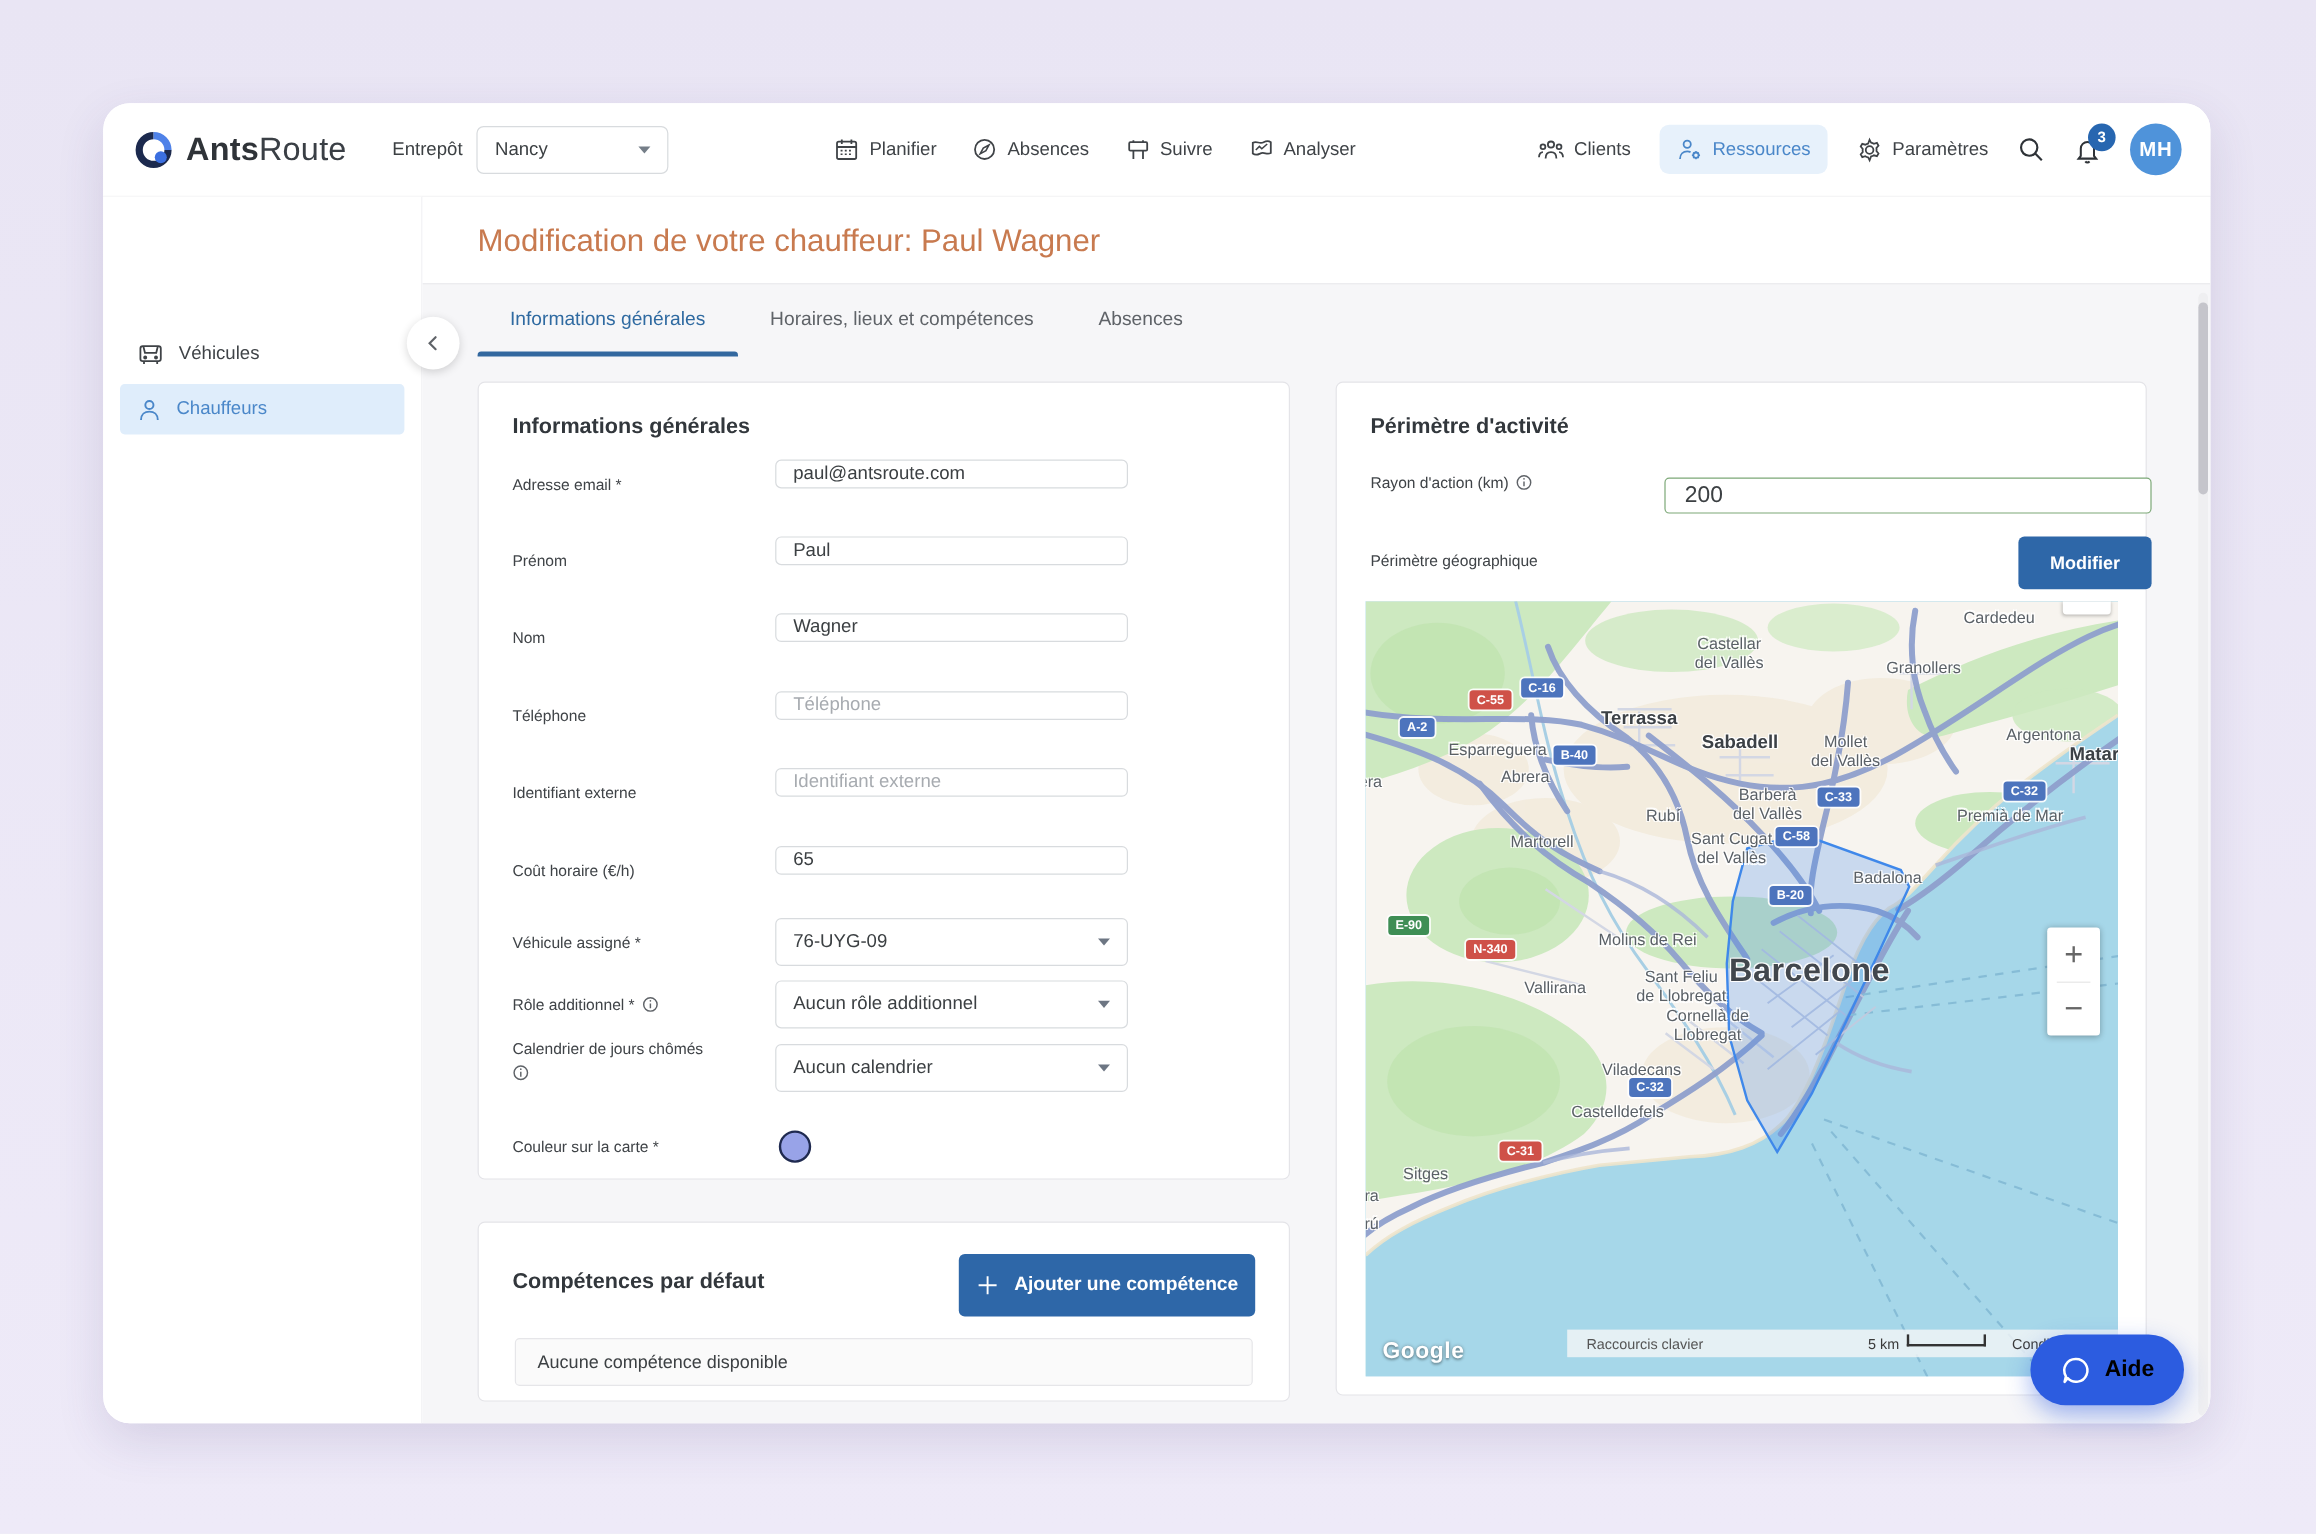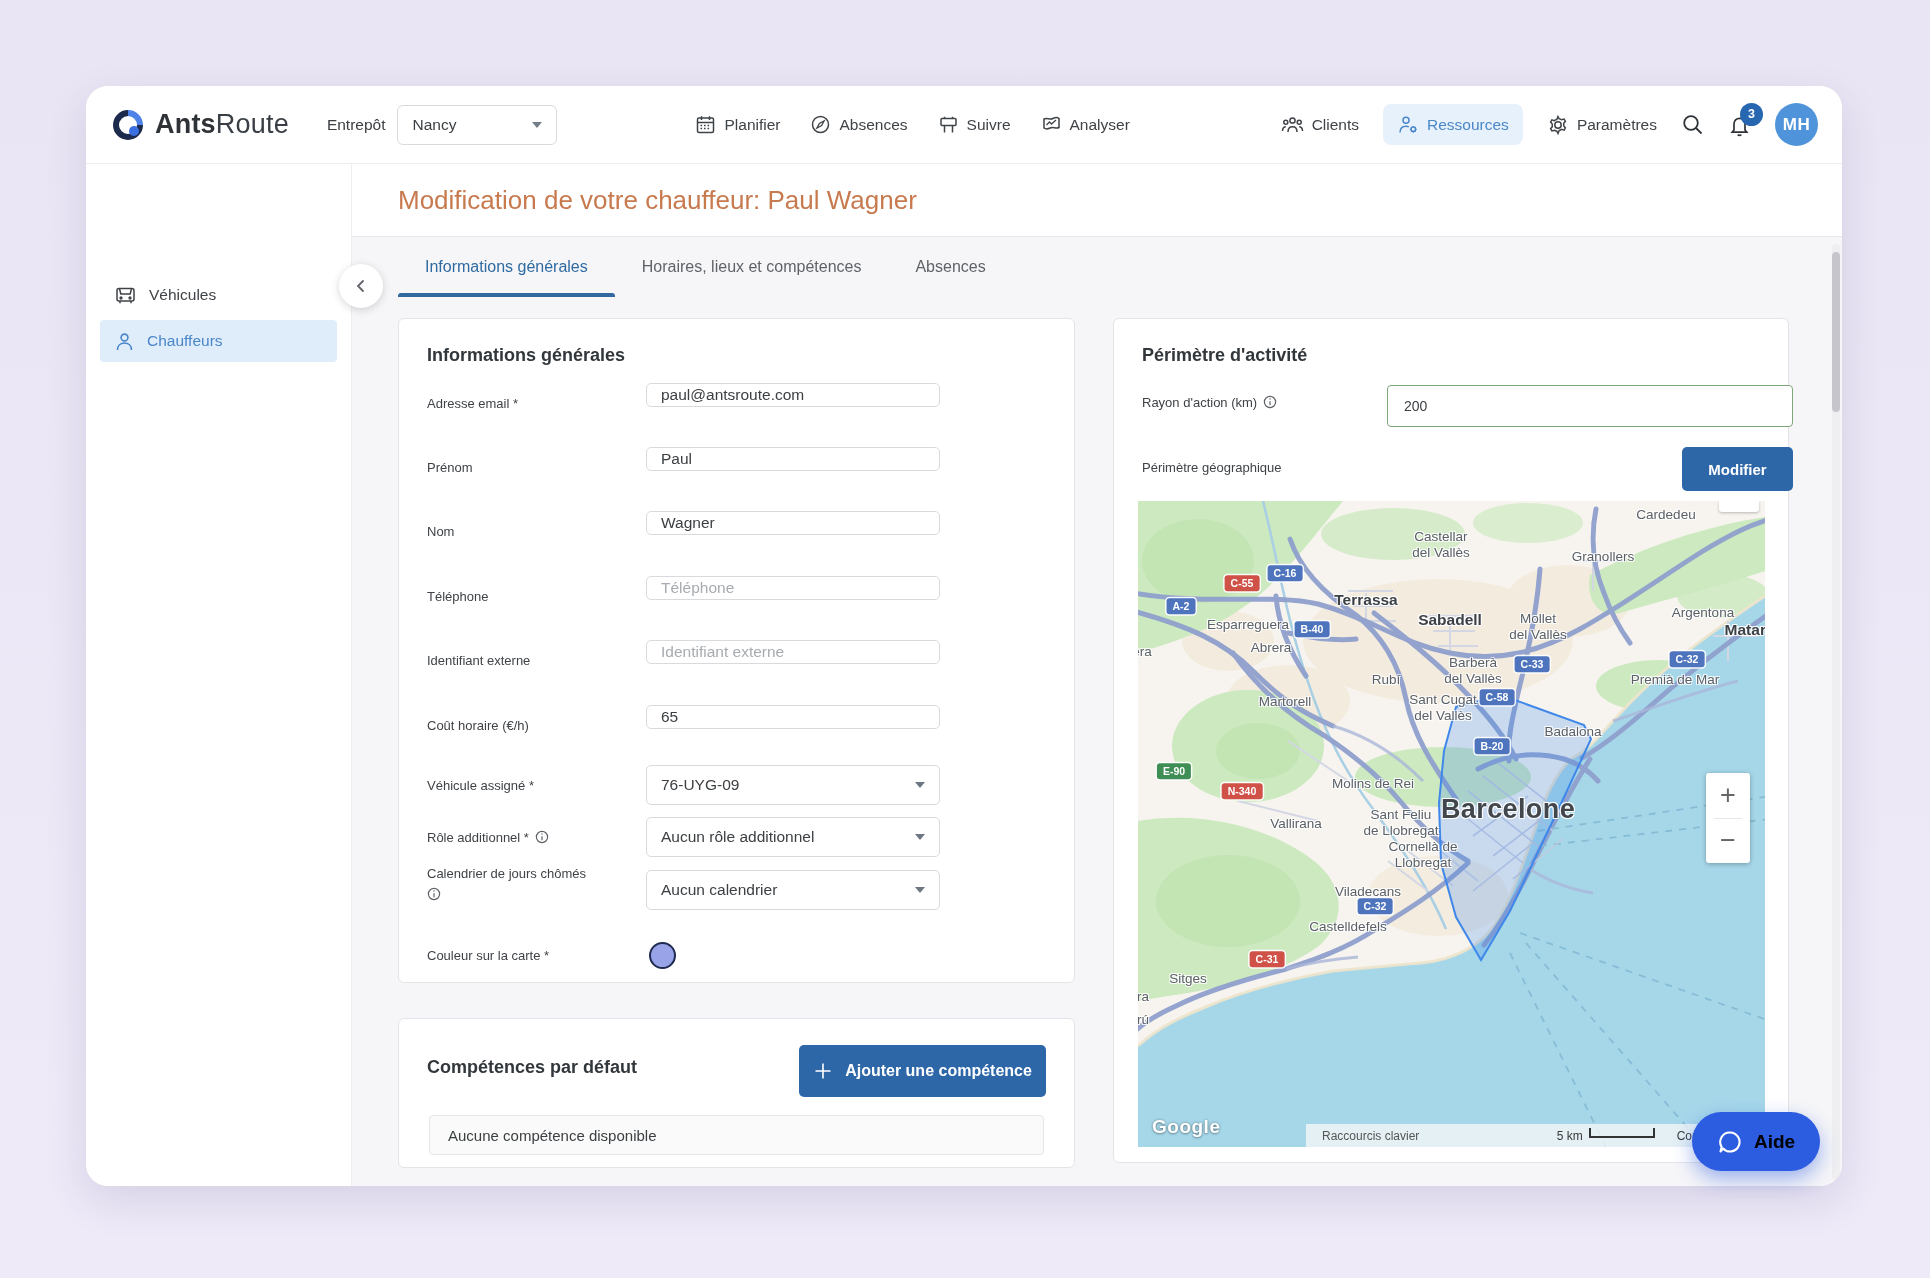--- a/index.html
+++ b/index.html
@@ -47,35 +47,35 @@
   .frow{position:absolute;left:28px;right:28px;height:40px;}
   .flabel{position:absolute;left:0;top:0;height:40px;display:flex;align-items:center;gap:6px;font-size:13px;color:#3f4347;width:215px;}
   .finput{position:absolute;left:219px;top:0;width:294px;height:24px;box-sizing:border-box;border:1px solid #d8dbde;border-radius:5px;padding:0 14px;font-size:15.5px;color:#3c4043;font-family:"Liberation Sans",sans-serif;background:#fff;outline:none;}
   .finput::placeholder{color:#a7abb0;}
   .fselect{position:absolute;left:219px;top:0;width:294px;height:40px;box-sizing:border-box;border:1px solid #d8dbde;border-radius:5px;padding:0 14px;font-size:15.5px;color:#3c4043;display:flex;align-items:center;cursor:pointer;background:#fff;}
   .fselect .chev{margin-left:auto;border-top-color:#6d7683;}
   .swatch{position:absolute;left:222px;top:-13px;width:27px;height:27px;border-radius:50%;border:2px solid #1f2a50;box-sizing:border-box;cursor:pointer;}
   .info-ic{flex:0 0 auto;}
   .btn-blue{background:#2e67a8;color:#fff;font-weight:bold;border:none;border-radius:5px;display:flex;align-items:center;justify-content:center;gap:12px;cursor:pointer;font-family:"Liberation Sans",sans-serif;}
   .empty-box{position:absolute;left:30px;right:30px;top:96px;height:40px;background:#fafafa;border:1px solid #e6e6e9;border-radius:4px;display:flex;align-items:center;padding:0 18px;font-size:15px;color:#3c4043;box-sizing:border-box;}
-  .rad-input{position:absolute;left:245px;top:3px;width:406px;height:42px;box-sizing:border-box;border:1.5px solid #7ca877;border-radius:4px;padding:0 16px;font-size:14px;color:#3c4043;font-family:"Liberation Sans",sans-serif;outline:none;}
+  .rad-input{position:absolute;left:245px;top:16px;width:406px;height:30px;box-sizing:border-box;border:1.5px solid #7ca877;border-radius:4px;padding:0 16px;font-size:19px;color:#3c4043;font-family:"Liberation Sans",sans-serif;outline:none;}
   
   .map{position:absolute;left:24px;top:182px;width:627px;height:646px;overflow:hidden;background:#a6d7e9;cursor:grab;}
   .city{position:absolute;transform:translate(-50%,-50%);font-size:13.5px;color:#5a6066;white-space:pre-line;text-align:center;line-height:1.22;text-shadow:-1px -1px 0 rgba(255,255,255,.9),1px -1px 0 rgba(255,255,255,.9),-1px 1px 0 rgba(255,255,255,.9),1px 1px 0 rgba(255,255,255,.9);pointer-events:none;}
   .city.big{font-size:15.5px;font-weight:bold;color:#3c4146;}
   .city.huge{font-size:27px;font-weight:bold;color:#42474d;letter-spacing:.4px;}
   .badge{position:absolute;transform:translate(-50%,-50%);font-size:10.5px;font-weight:bold;color:#fff;padding:2.5px 6px;border-radius:3px;line-height:1;box-shadow:0 0 0 1.5px rgba(255,255,255,.9);pointer-events:none;}
   .badge.blue{background:#4d74bd;}
   .badge.red{background:#cf5148;}
   .badge.green{background:#3f8e55;}
   .zoomctl{position:absolute;right:15px;top:272px;width:44px;height:90px;background:#fff;border-radius:3px;box-shadow:0 1px 5px rgba(0,0,0,.3);display:flex;flex-direction:column;}
   .zbtn{flex:1;display:flex;align-items:center;justify-content:center;font-size:27px;color:#666;cursor:pointer;}
   .zdiv{height:1px;background:#e6e6e6;margin:0 8px;}
   .glogo{position:absolute;left:14px;bottom:9px;font-size:19px;font-weight:bold;color:#fff;letter-spacing:.5px;text-shadow:0 0 3px rgba(0,0,0,.35),0 1px 2px rgba(0,0,0,.25);pointer-events:none;}
-  .attrib{position:absolute;left:168px;right:0;bottom:0;height:23px;background:rgba(247,247,247,.78);display:flex;align-items:center;font-size:12px;color:#3a3a3a;}
+  .attrib{position:absolute;left:168px;right:0;bottom:16px;height:23px;background:rgba(247,247,247,.78);display:flex;align-items:center;font-size:12px;color:#3a3a3a;}
   .attrib .shortcuts{margin-left:16px;color:#555;}
   .attrib .scale{margin-left:auto;display:flex;align-items:center;gap:6px;padding-left:32px;}
   .scalebar{width:62px;height:8px;border-left:2px solid #333;border-right:2px solid #333;border-bottom:2px solid #333;margin-top:-6px;}
   .attrib .terms{margin-left:22px;margin-right:4px;white-space:nowrap;}
   .map-corner{position:absolute;right:6px;top:0;width:40px;height:11px;background:#fff;border-radius:0 0 3px 3px;box-shadow:0 1px 3px rgba(0,0,0,.25);}
   
   .help-btn{position:absolute;left:1692px;top:1112px;width:128px;height:59px;border-radius:30px;background:#2c5ce0;color:#000000;font-size:19px;font-weight:bold;display:flex;align-items:center;justify-content:center;gap:11px;box-shadow:0 8px 20px rgba(44,92,224,.45);cursor:pointer;z-index:9;}
   svg{display:block;}
 </style>
 </head>

